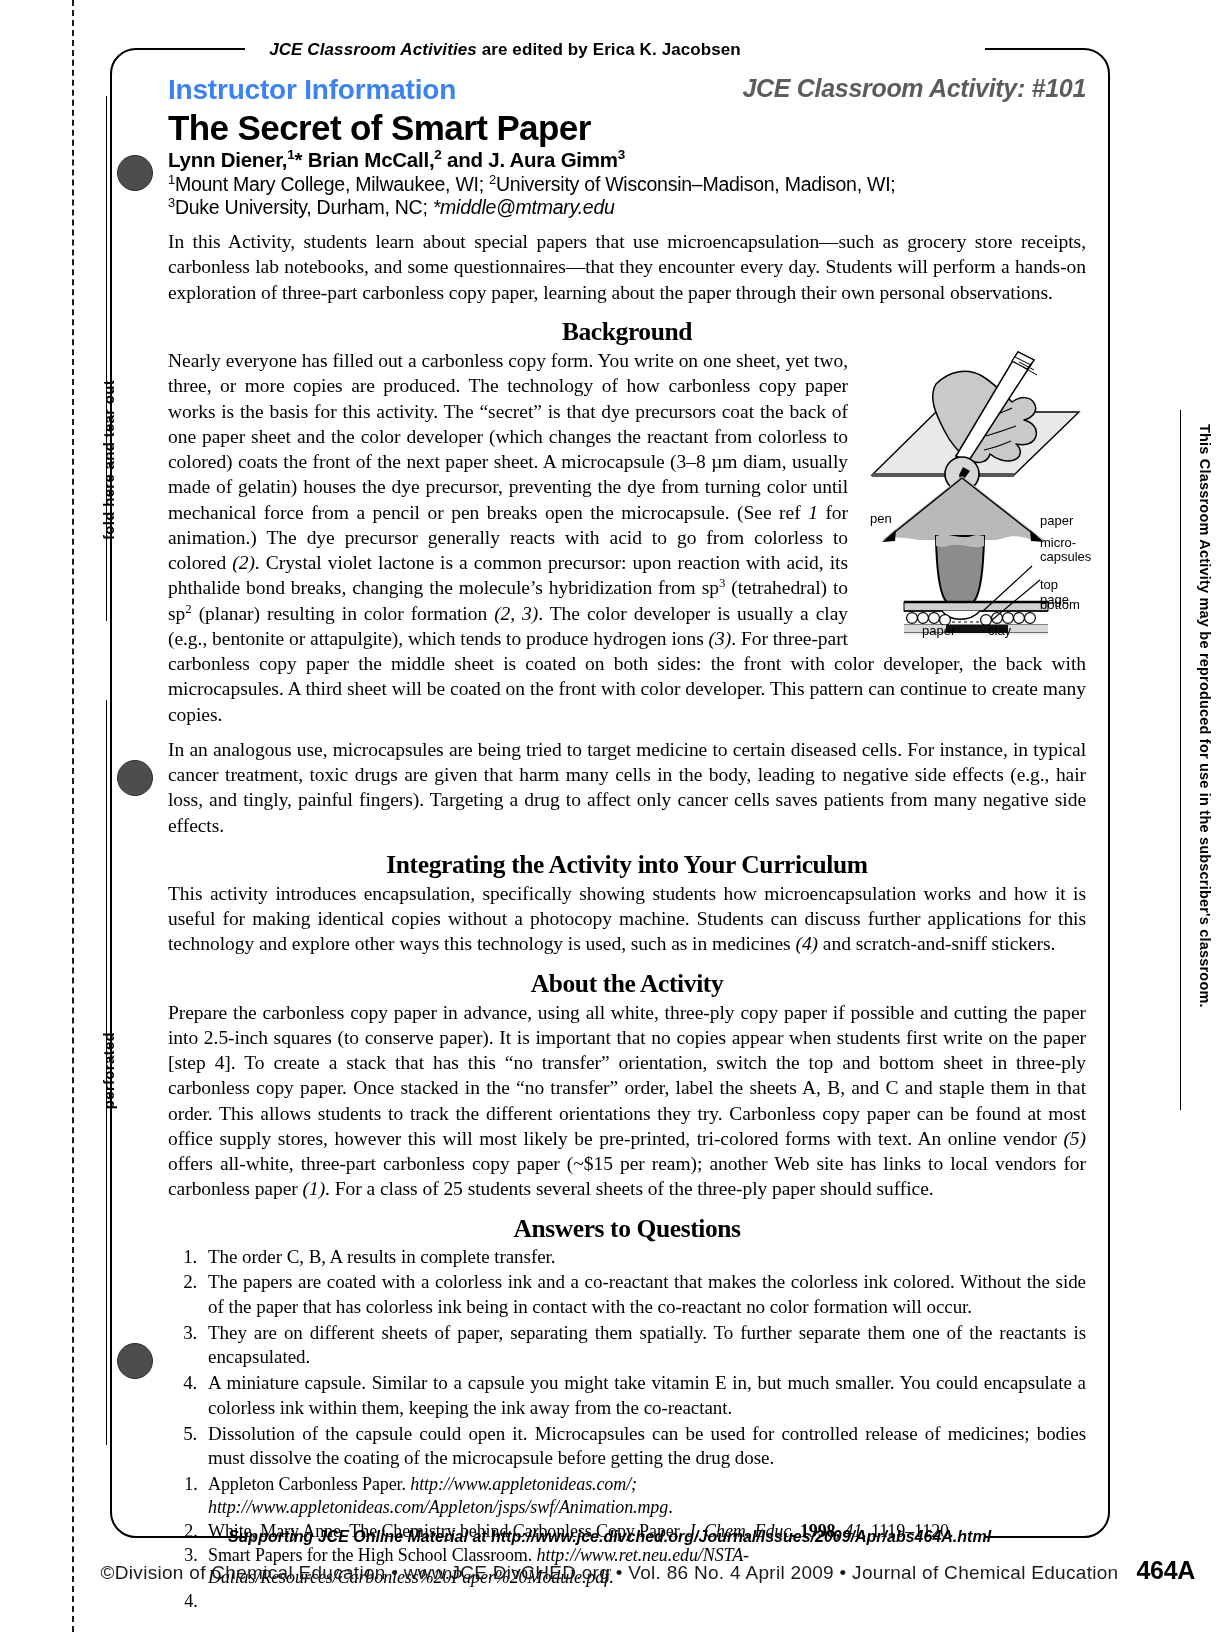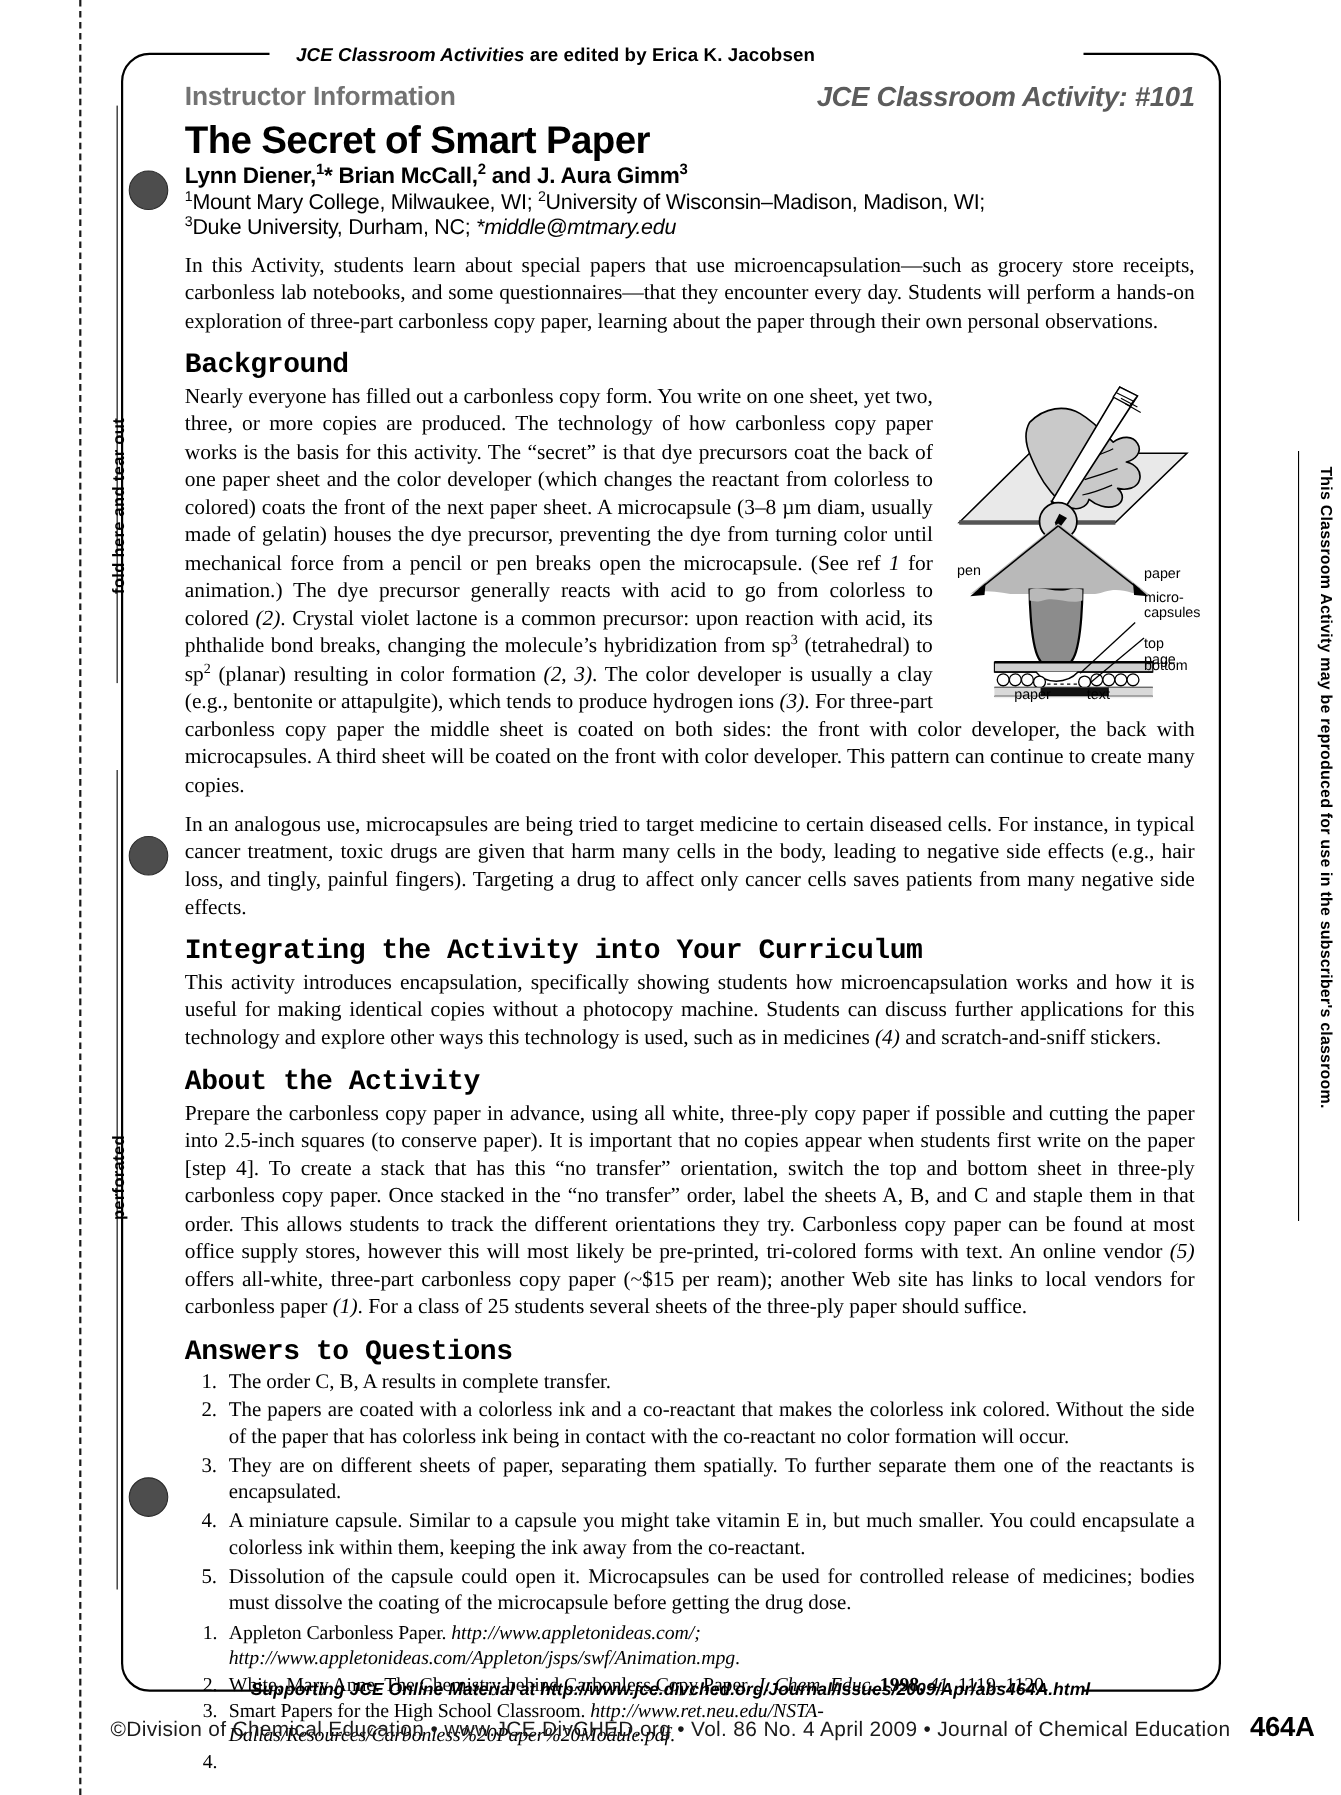--- a/index.html
+++ b/index.html
@@ -114,22 +114,22 @@
 
   
   #header-row {
     position: relative;
     height: 34px;
   }
   #instructor-info {
     position: absolute; left: 0; top: 4px;
     font-family: "Liberation Sans", sans-serif;
     font-weight: bold;
-    font-size: 24px;
-    color: #737373;
+    font-size: 28px;
+    color: #3b82f6;
     letter-spacing: -0.2px;
   }
   #activity-number {
     position: absolute; right: 0; top: 4px;
     font-family: "Liberation Sans", sans-serif;
     font-weight: bold;
     font-style: italic;
     font-size: 25px;
     color: #5c5c5c;
     letter-spacing: -0.3px;
@@ -161,26 +161,27 @@
 
   #abstract {
     font-size: 19.5px;
     line-height: 1.30;
     text-align: justify;
     margin: 10px 0 0 0;
     letter-spacing: -0.05px;
   }
 
   h2.section {
-    font-family: Liberation Mono, monospace;
+    font-family: Liberation Serif, serif;
     font-weight: bold;
     font-size: 25.5px;
     letter-spacing: -0.4px;
     margin: 13px 0 2px 0;
     line-height: 1.1;
+    text-align: center;
   }
   h2.section .accessed {
     font-size: 19px;
     font-style: italic;
     letter-spacing: -0.2px;
   }
 
   p.body {
     font-size: 19.5px;
     line-height: 1.295;
@@ -378,21 +379,21 @@
       </svg>
 
       <div style="position:relative; height:0;">
         <span class="fig-cap" style="position:absolute; left:6px; top:-124px;">pen</span>
         <span class="fig-cap" style="position:absolute; left:176px; top:-122px;">paper</span>
         <span class="fig-cap" style="position:absolute; left:176px; top:-100px;">micro-</span>
         <span class="fig-cap" style="position:absolute; left:176px; top:-86px;">capsules</span>
         <span class="fig-cap" style="position:absolute; left:176px; top:-58px;">top page</span>
         <span class="fig-cap" style="position:absolute; left:176px; top:-38px;">bottom</span>
         <span class="fig-cap" style="position:absolute; left:58px; top:-12px;">paper</span>
-        <span class="fig-cap" style="position:absolute; left:124px; top:-12px;">text</span>
+        <span class="fig-cap" style="position:absolute; left:124px; top:-12px;">clay</span>
       </div>
     </div>
 
     <p id="background-para-1"><span>Nearly everyone has filled out a carbonless copy form. You write on one sheet, yet two, three, or more copies are produced. The technology of how carbonless copy paper works is the basis for this activity. The “secret” is that dye precursors coat the back of one paper sheet and the color developer (which changes the reactant from colorless to colored) coats the front of the next paper sheet. A microcapsule (3–8 µm diam, usually made of gelatin) houses the dye precursor, preventing the dye from turning color until mechanical force from a pencil or pen breaks open the microcapsule. (See ref </span><span class="it">1</span><span> for animation.) The dye precursor generally reacts with acid to go from colorless to colored </span><span class="it">(2)</span><span>. Crystal violet lactone is a common precursor: upon reaction with acid, its phthalide bond breaks, changing the molecule’s hybridization from sp<sup>3</sup> (tetrahedral) to sp<sup>2</sup> (planar) resulting in color formation </span><span class="it">(2, 3)</span><span>. The color developer is usually a clay (e.g., bentonite or attapulgite), which tends to produce hydrogen ions </span><span class="it">(3)</span><span>. For three-part carbonless copy paper the middle sheet is coated on both sides: the front with color developer, the back with microcapsules. A third sheet will be coated on the front with color developer. This pattern can continue to create many copies.</span></p>
 
     <div style="clear:both;"></div>
 
     <p class="body">In an analogous use, microcapsules are being tried to target medicine to certain diseased cells. For instance, in typical  cancer treatment, toxic drugs are given that harm many cells in the body, leading to negative side effects (e.g., hair loss, and tingly, painful fingers). Targeting a drug to affect only cancer cells saves patients from many negative side effects.</p>
   </div>
 

